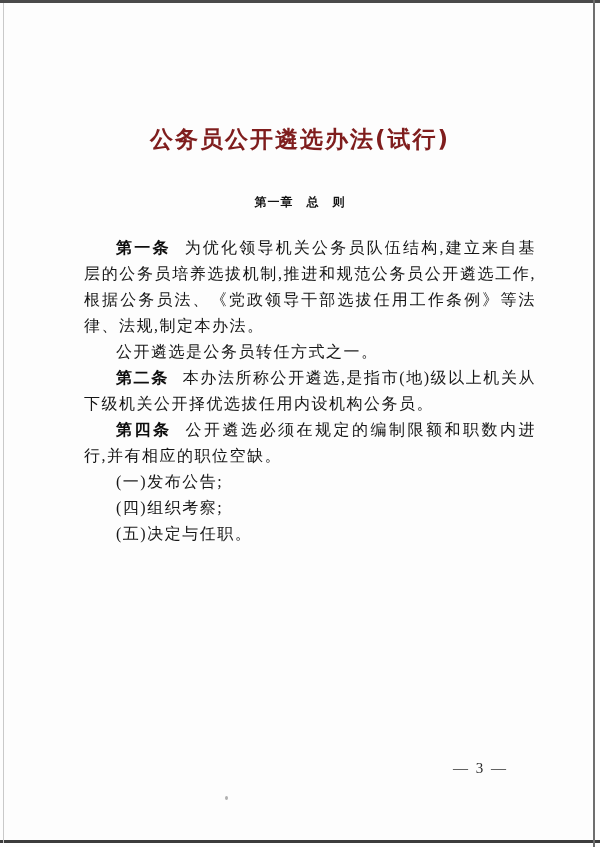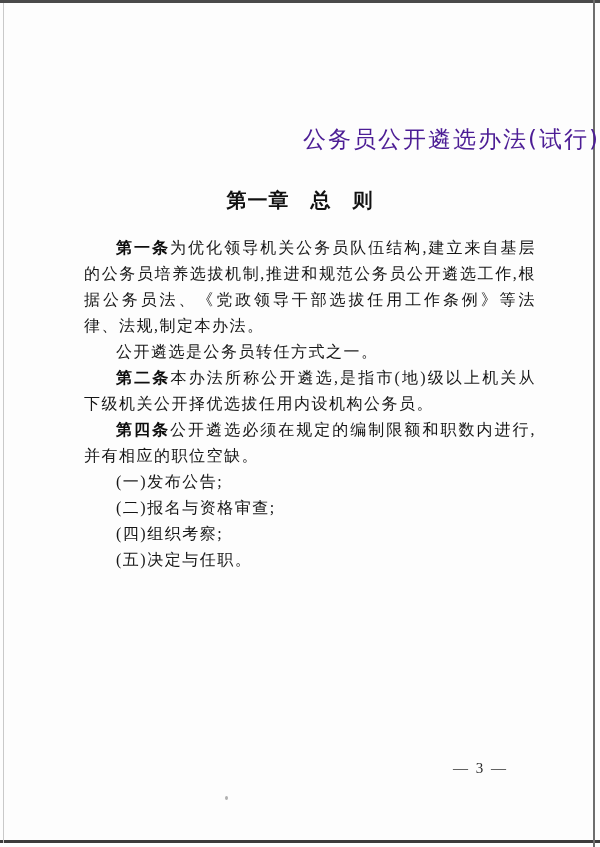--- a/index.html
+++ b/index.html
@@ -30,35 +30,35 @@
     position: absolute; top: 0; left: 593px; width: 2px; height: 847px;
     background: #6e6e6e;
   }
   .border-left {
     position: absolute; top: 3px; left: 3px; width: 1px; height: 840px;
     background: #c9c9c9;
   }
   .doc-title {
     position: absolute;
     top: 124px; left: 0; width: 100%;
-    text-align: right;
+    text-align: center;
     font-family: "DejaVu Sans", "Liberation Sans", sans-serif;
-    font-weight: normal;
+    font-weight: bold;
     font-size: 23px;
     letter-spacing: 2px;
-    color: #4c1d95;
+    color: #7f1d1d;
     white-space: nowrap;
   }
   .chapter-heading {
     position: absolute;
-    top: 187px; left: 0; width: 100%;
+    top: 194px; left: 0; width: 100%;
     text-align: center;
     font-family: "DejaVu Sans", "Liberation Sans", sans-serif;
     font-weight: bold;
-    font-size: 20px;
+    font-size: 12px;
     letter-spacing: 1px;
     color: #111;
     white-space: nowrap;
   }
   .doc-body {
     position: absolute;
     top: 235px;
     left: 84px;
     width: 452px;
     font-size: 16px;
@@ -70,20 +70,21 @@
   .doc-body p {
     margin: 0;
     text-indent: 2em;
   }
   .term {
     font-family: "DejaVu Sans", "Liberation Sans", sans-serif;
     font-weight: bold;
     color: #0e0e0e;
   }
   .term:not(:empty) {
+    margin-right: 14px;
   }
   .page-number {
     position: absolute;
     top: 760px;
     right: 92px;
     font-size: 15px;
     letter-spacing: 2px;
     color: #2a2a2a;
     white-space: nowrap;
   }
@@ -110,21 +111,20 @@
   <div class="doc-title">公务员公开遴选办法(试行)</div>
 
   <div class="chapter-heading">第一章　总　则</div>
 
   <div class="doc-body">
     <p><span class="term">第一条</span><span>为优化领导机关公务员队伍结构,建立来自基层的公务员培养选拔机制,推进和规范公务员公开遴选工作,根据公务员法、《党政领导干部选拔任用工作条例》等法律、法规,制定本办法。</span></p>
     <p><span class="term"></span><span>公开遴选是公务员转任方式之一。</span></p>
     <p><span class="term">第二条</span><span>本办法所称公开遴选,是指市(地)级以上机关从下级机关公开择优选拔任用内设机构公务员。</span></p>
     <p><span class="term">第四条</span><span>公开遴选必须在规定的编制限额和职数内进行,并有相应的职位空缺。</span></p>
     <p><span class="term"></span><span>(一)发布公告;</span></p>
-    <p><span class="term"></span><span>(二)报名与资格审查;</span></p>
     <p><span class="term"></span><span>(四)组织考察;</span></p>
     <p><span class="term"></span><span>(五)决定与任职。</span></p>
   </div>
 
   <div class="page-number">— 3 —</div>
 
   <div class="scan-artifact-dot"></div>
 
 </div>
 

